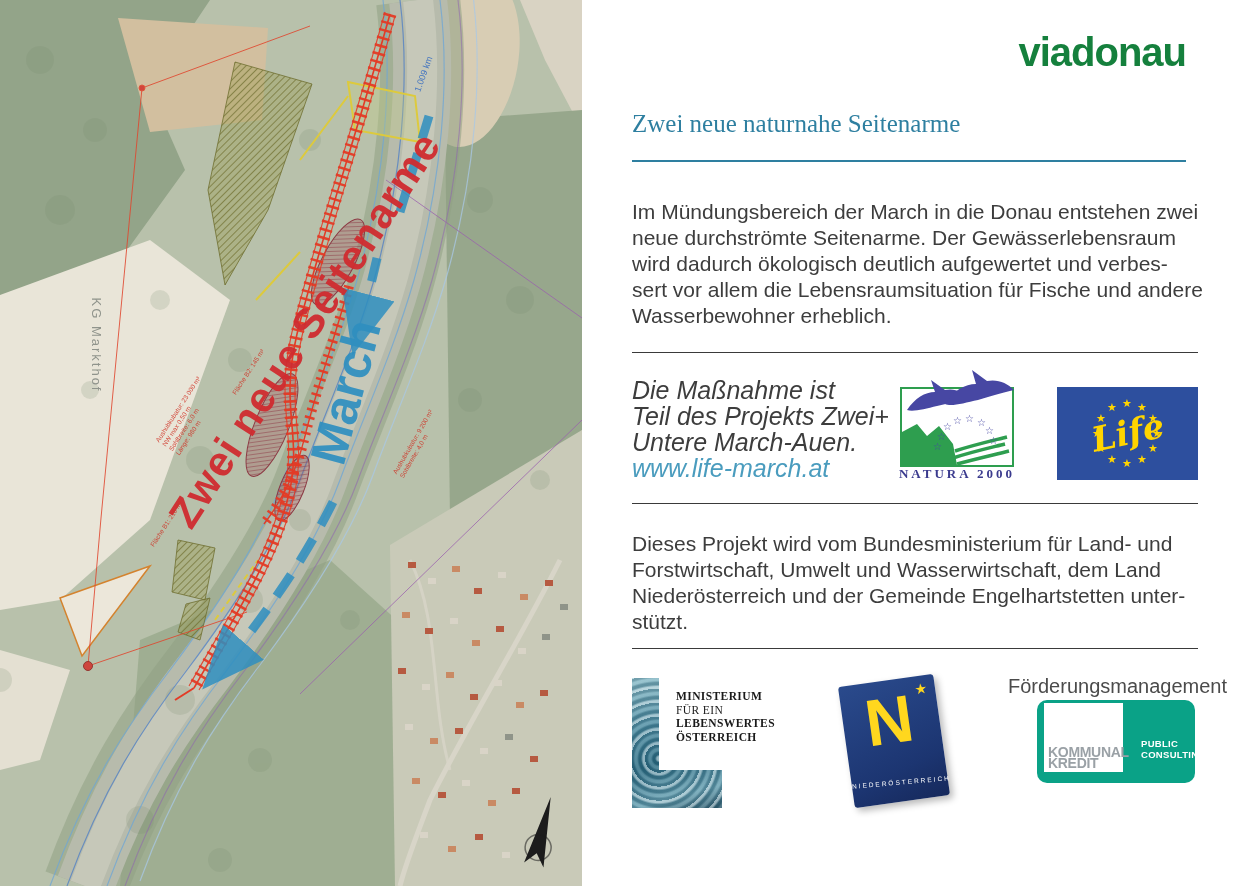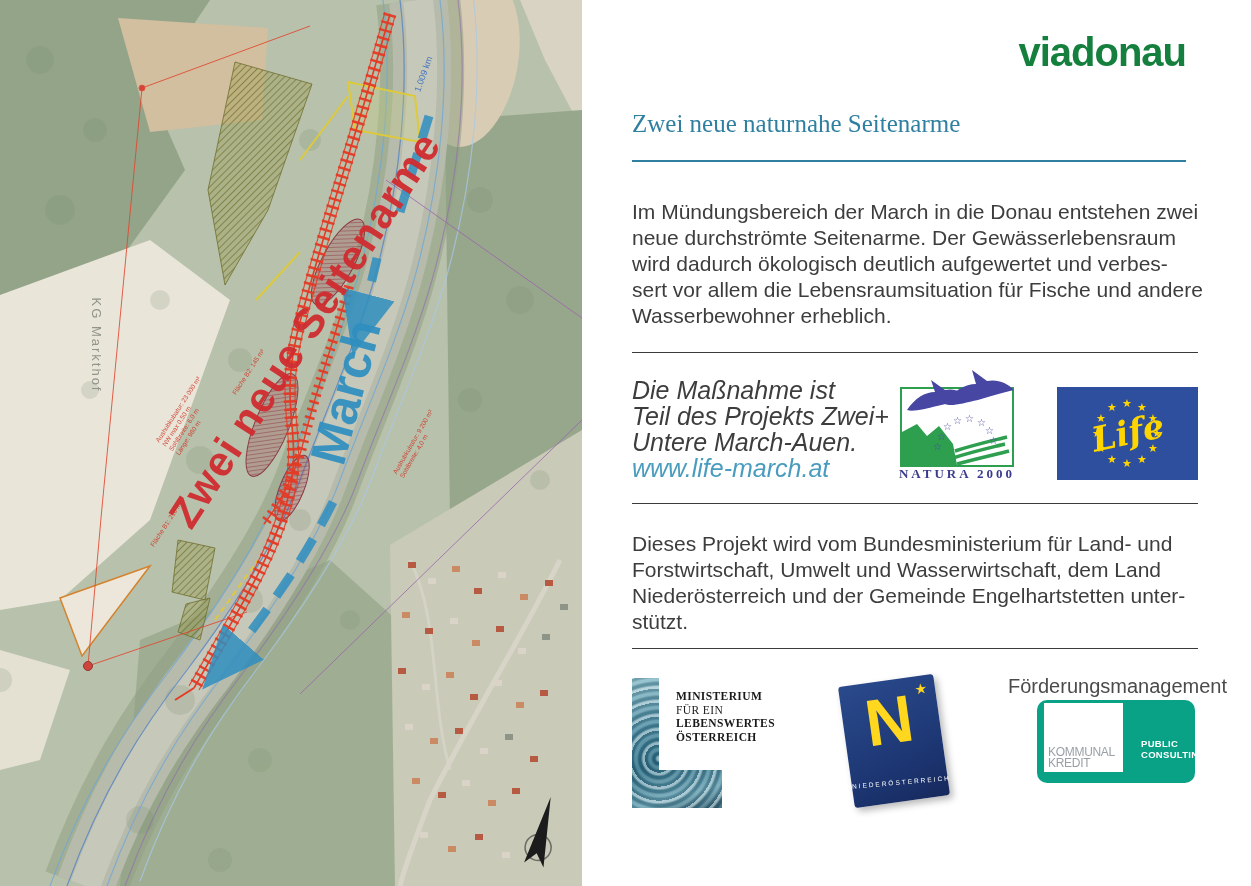--- a/index.html
+++ b/index.html
@@ -64,21 +64,21 @@
   .noe .bigN{position:absolute;left:50%;top:2px;transform:translateX(-54%);
     font-size:66px;font-weight:800;color:#ffd71e;}
   .noe .nstar{position:absolute;right:8px;top:5px;font-size:14px;color:#ffd71e;}
   .noe .ncap{position:absolute;left:0;bottom:16px;width:100%;text-align:center;
     color:#ffffff;font-size:6.5px;letter-spacing:2px;transform:rotate(3deg);}
 
   .funding{position:absolute;left:1008px;top:675px;width:190px;}
   .funding .flabel{color:#4b4b4b;font-size:20px;}
   .kpc{position:absolute;left:29px;top:25px;width:158px;height:83px;background:#0aa287;border-radius:10px;}
   .kpc .white{position:absolute;left:7px;top:3px;width:79px;height:69px;background:#ffffff;}
-  .kpc .kk{position:absolute;left:4px;bottom:3px;font-weight:400;font-size:12px;line-height:11px;
+  .kpc .kk{position:absolute;left:4px;bottom:3px;font-weight:700;font-size:14px;line-height:11px;
     color:#9aa1a6;letter-spacing:-.3px;}
   .kpc .pc{position:absolute;left:104px;top:38px;color:#ffffff;font-weight:700;
     font-size:9.5px;line-height:11px;letter-spacing:.3px;}
 </style>
 </head>
 <body>
 
 <div class="page">
 
   <div class="map">

